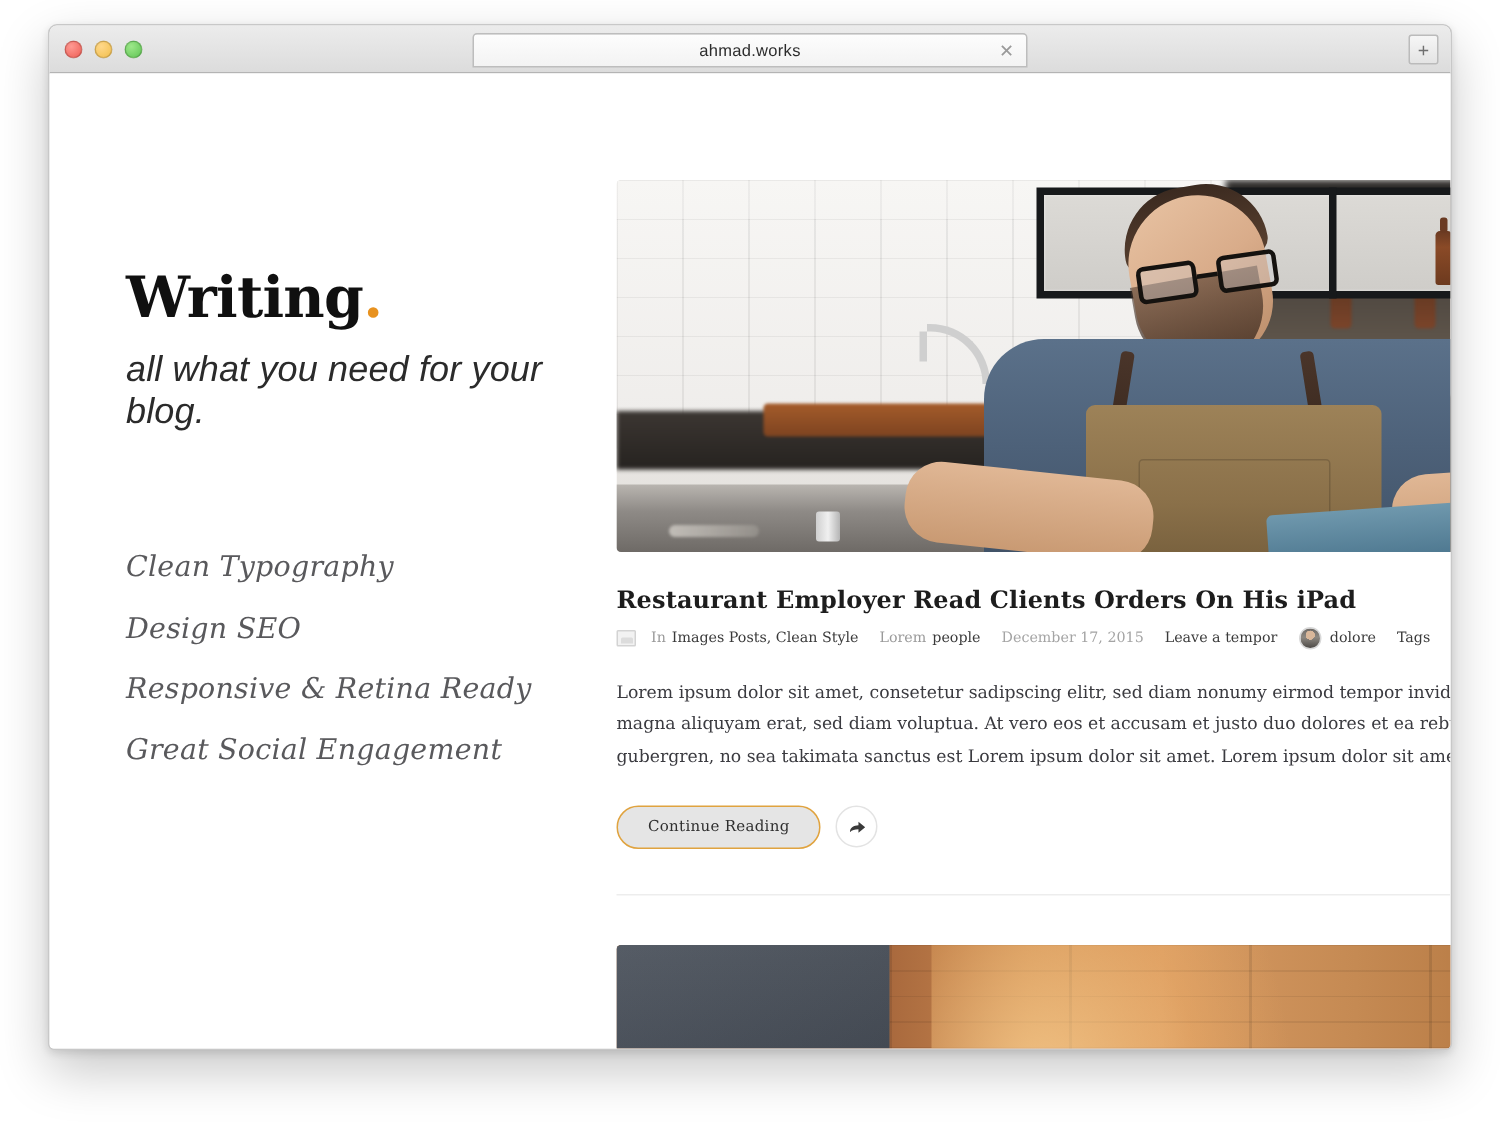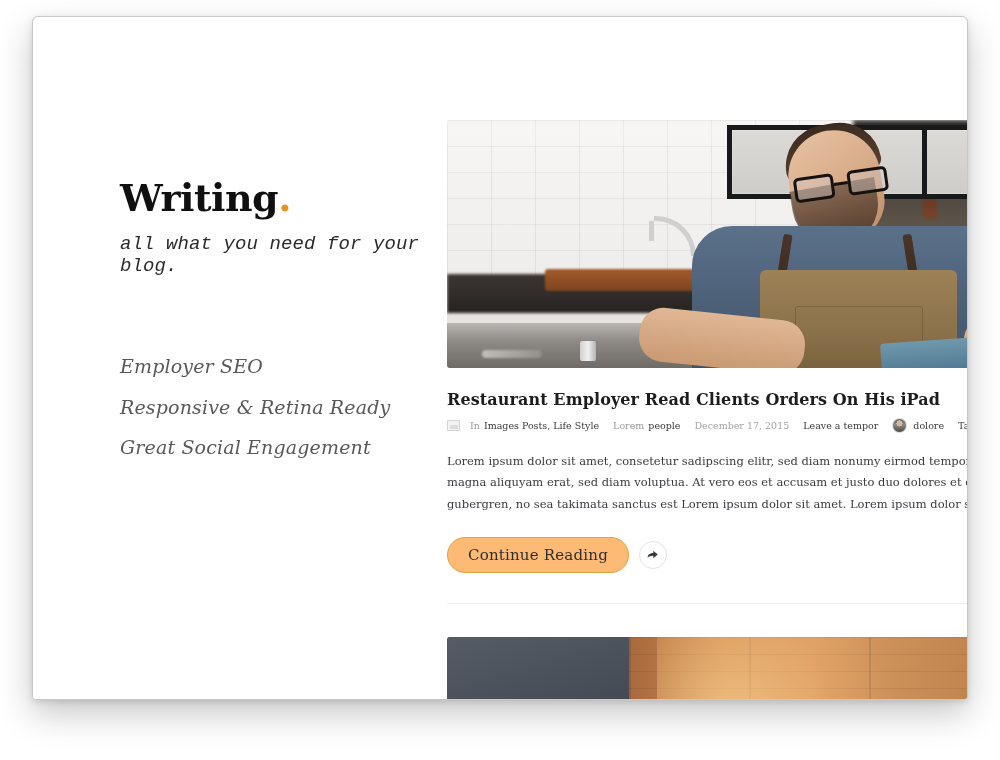--- a/index.html
+++ b/index.html
@@ -96,21 +96,20 @@
 
   
   .viewport {
     position: absolute;
     top: 32px;
     left: 0;
     right: 0;
     bottom: 0;
     background: #ffffff;
     overflow: hidden;
-    padding-left: 36px;
   }
 
   .page {
     position: relative;
     width: 1100px;   
     height: 652px;
     background: #fff;
     display: flex;
   }
 
@@ -126,23 +125,23 @@
     font-weight: bold;
     font-size: 38px;
     color: #101010;
     letter-spacing: -0.5px;
     line-height: 1;
   }
   .brand .dot { color: #e8921f; }
 
   .tagline {
     margin-top: 16px;
-    font-family: Liberation Mono, monospace;
+    font-family: Liberation Sans, sans-serif;
     font-style: italic;
-    font-size: 19px;
+    font-size: 24px;
     color: #2b2b2b;
     letter-spacing: 0.1px;
   }
 
   .feature-list {
     margin-top: 78px;
     list-style: none;
   }
   .feature-list li {
     font-family: "DejaVu Serif", serif;
@@ -412,23 +411,23 @@
     margin-top: 22px;
     display: flex;
     align-items: center;
     gap: 10px;
   }
   .continue-btn {
     border: 1px solid #e0a33f;
     border-radius: 18px;
     padding: 8px 20px;
     font-family: "DejaVu Serif", serif;
-    font-size: 15px;
+    font-size: 10px;
     color: #2e2e2e;
-    background: #fdba74;
+    background: #e5e5e5;
     cursor: pointer;
     letter-spacing: 0.2px;
   }
   .share-btn {
     width: 28px; height: 28px; border-radius: 50%;
     border: 1px solid #e3e3e3;
     background: #fff;
     display: flex; align-items: center; justify-content: center;
     cursor: pointer;
     color: #3a3a3a;
@@ -442,32 +441,47 @@
     background: #ededed;
   }
 
   .post-2 { margin-top: 33px; }
 </style>
 </head>
 <body>
 
 <div class="browser-window">
 
+  <div class="titlebar">
+    <div class="traffic-lights">
+      <span class="light red"></span>
+      <span class="light yellow"></span>
+      <span class="light green"></span>
+    </div>
+
+    <div class="tab">
+      <span class="tab-title">ahmad.works</span>
+      <span class="tab-close">✕</span>
+    </div>
+
+    <div class="new-tab">+</div>
+  </div>
 
   <div class="viewport">
     <div class="page">
 
       <div class="left-col">
         <div class="brand">
           <span>Writing</span><span class="dot">.</span>
         </div>
         <div class="tagline">all what you need for your blog.</div>
 
         <ul class="feature-list">
-          <li>Employer SEO</li>
+          <li>Clean Typography</li>
+          <li>Design SEO</li>
           <li>Responsive &amp; Retina Ready</li>
           <li>Great Social Engagement</li>
         </ul>
       </div>
 
       <div class="right-col">
 
         <div class="post">
 
           <div class="post-image">
@@ -513,21 +527,21 @@
               </div>
             </div>
           </div>
 
           <div class="post-title">Restaurant Employer Read Clients Orders On His iPad</div>
 
           <div class="meta-row">
             <span class="format-icon"></span>
             <span class="meta-item">
               <span class="meta-label">In</span>
-              <span class="meta-link">Images Posts, Life Style</span>
+              <span class="meta-link">Images Posts, Clean Style</span>
             </span>
             <span class="meta-item">
               <span class="meta-label">Lorem</span>
               <span class="meta-link">people</span>
             </span>
             <span class="meta-item meta-date">December 17, 2015</span>
             <span class="meta-item meta-link">Leave a tempor</span>
             <span class="meta-item">
               <span class="avatar"></span>
               <span class="meta-link">dolore</span>

